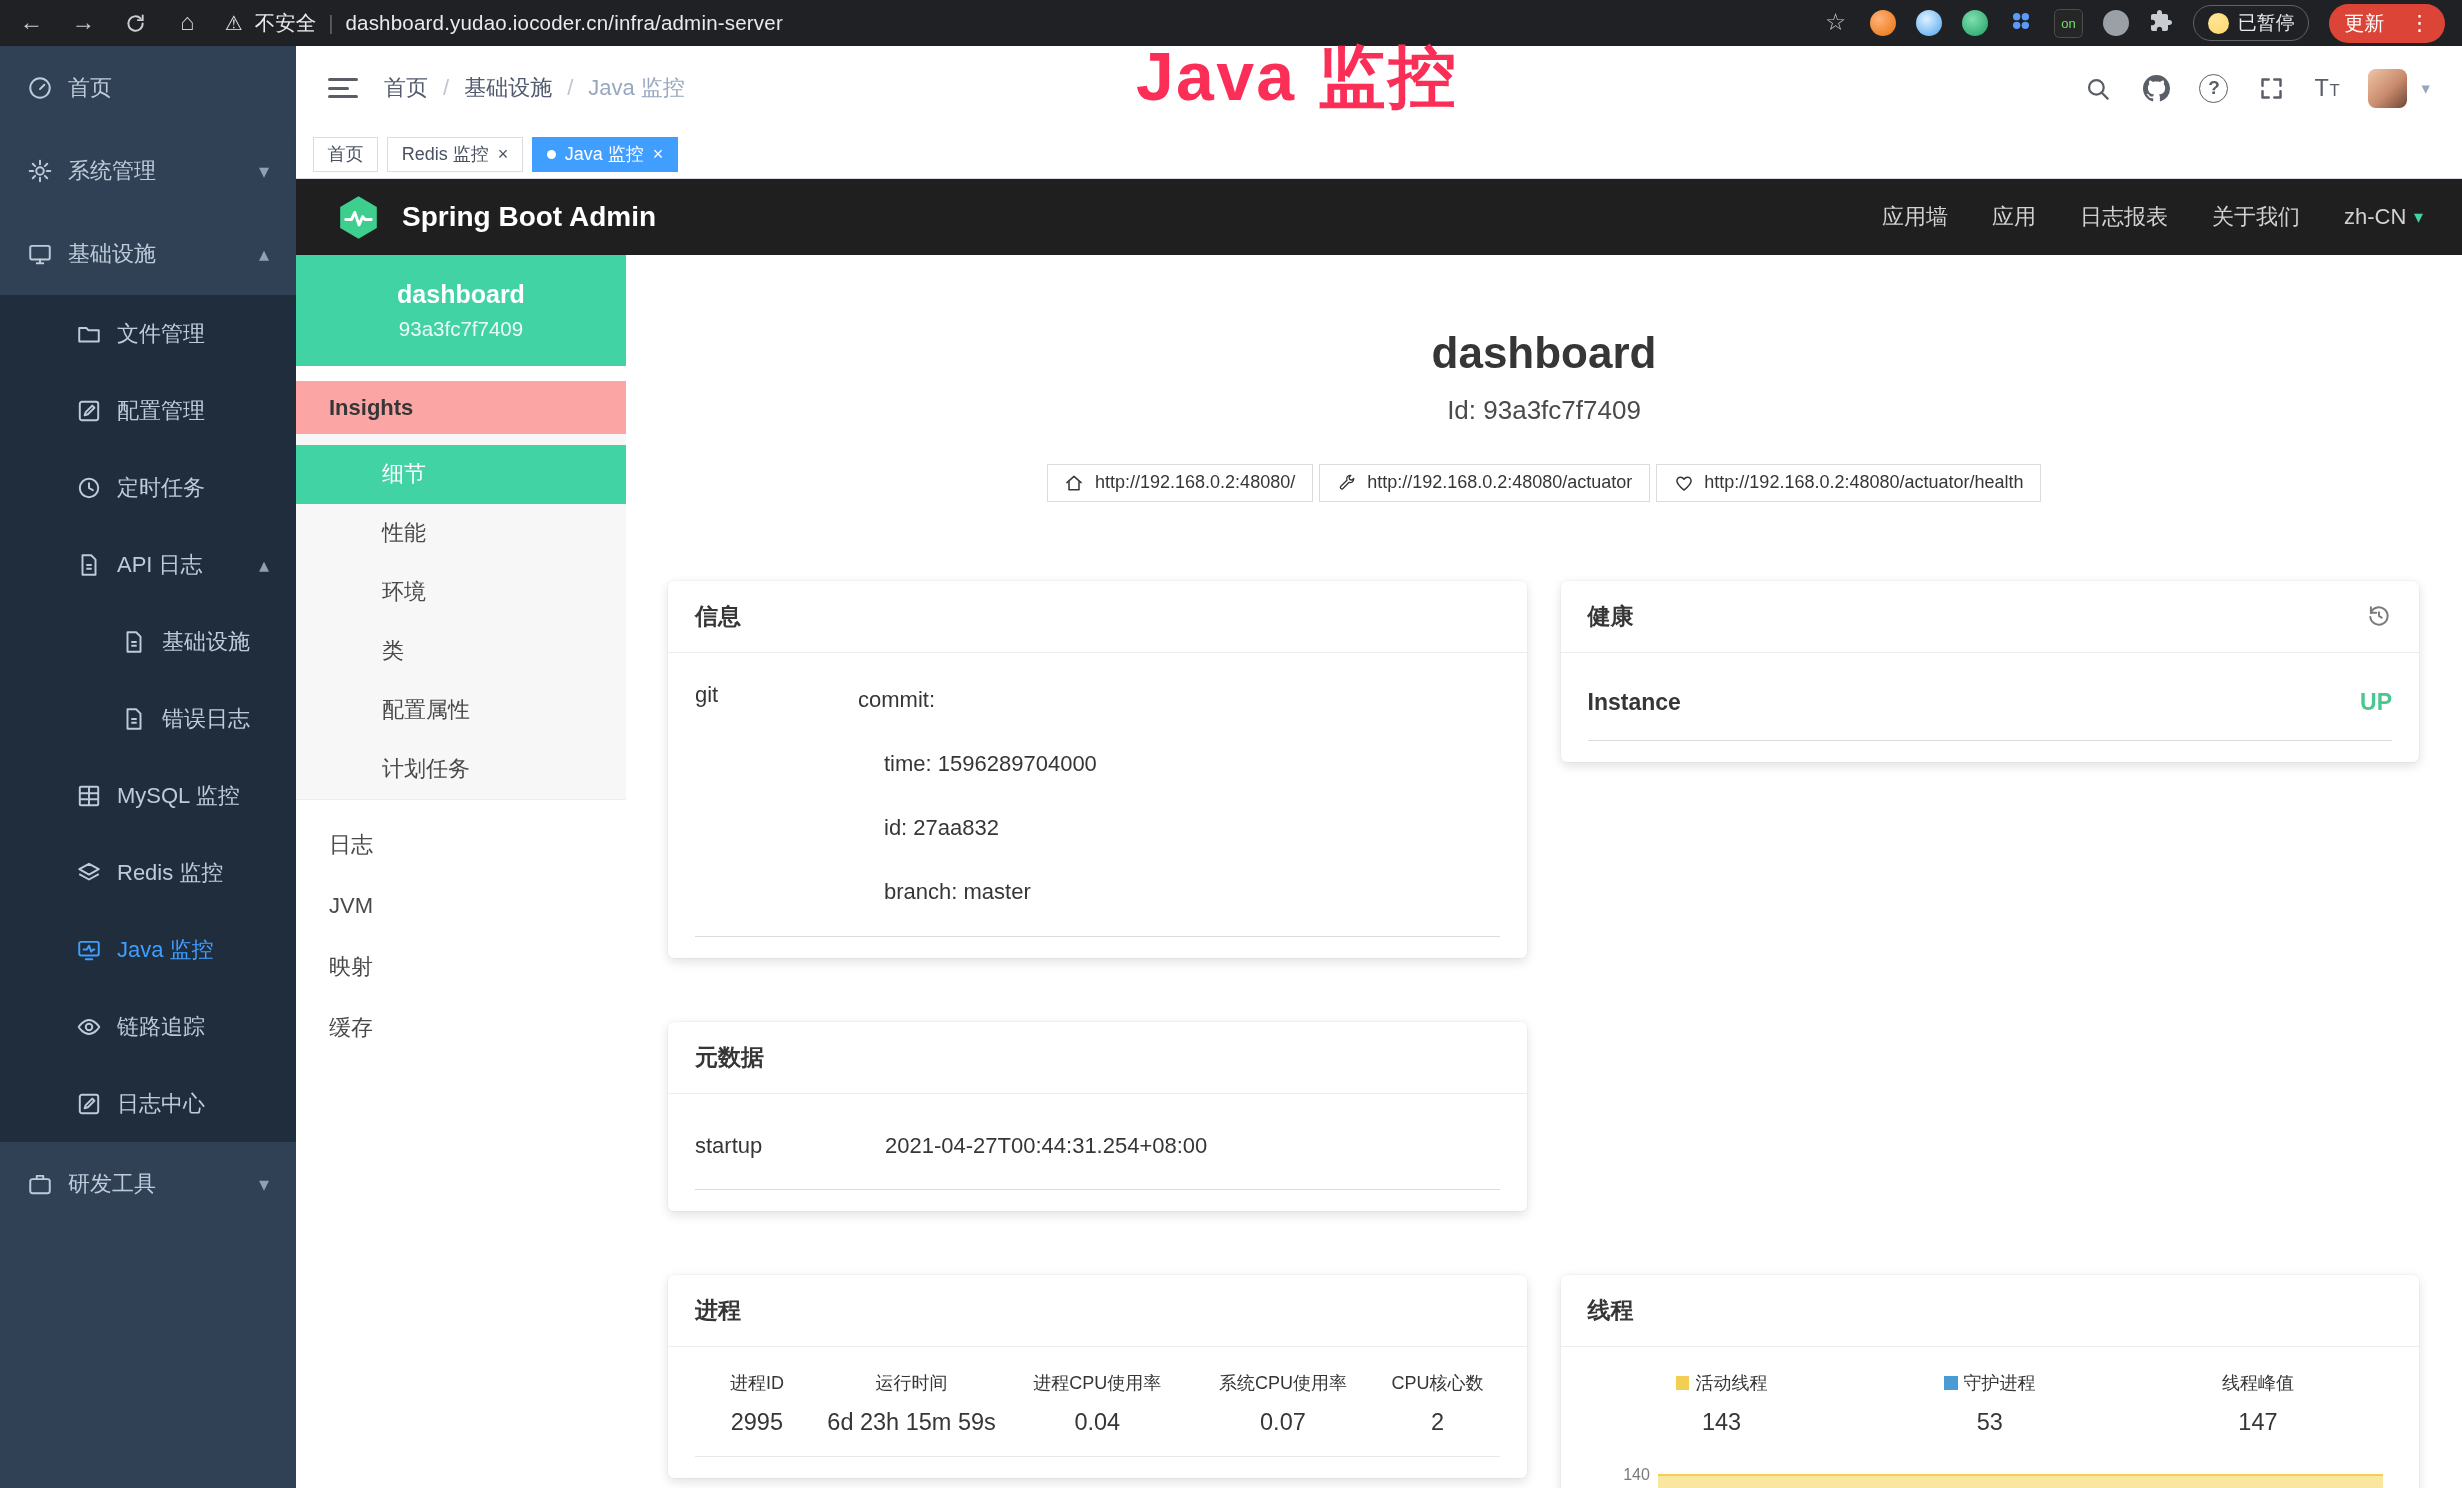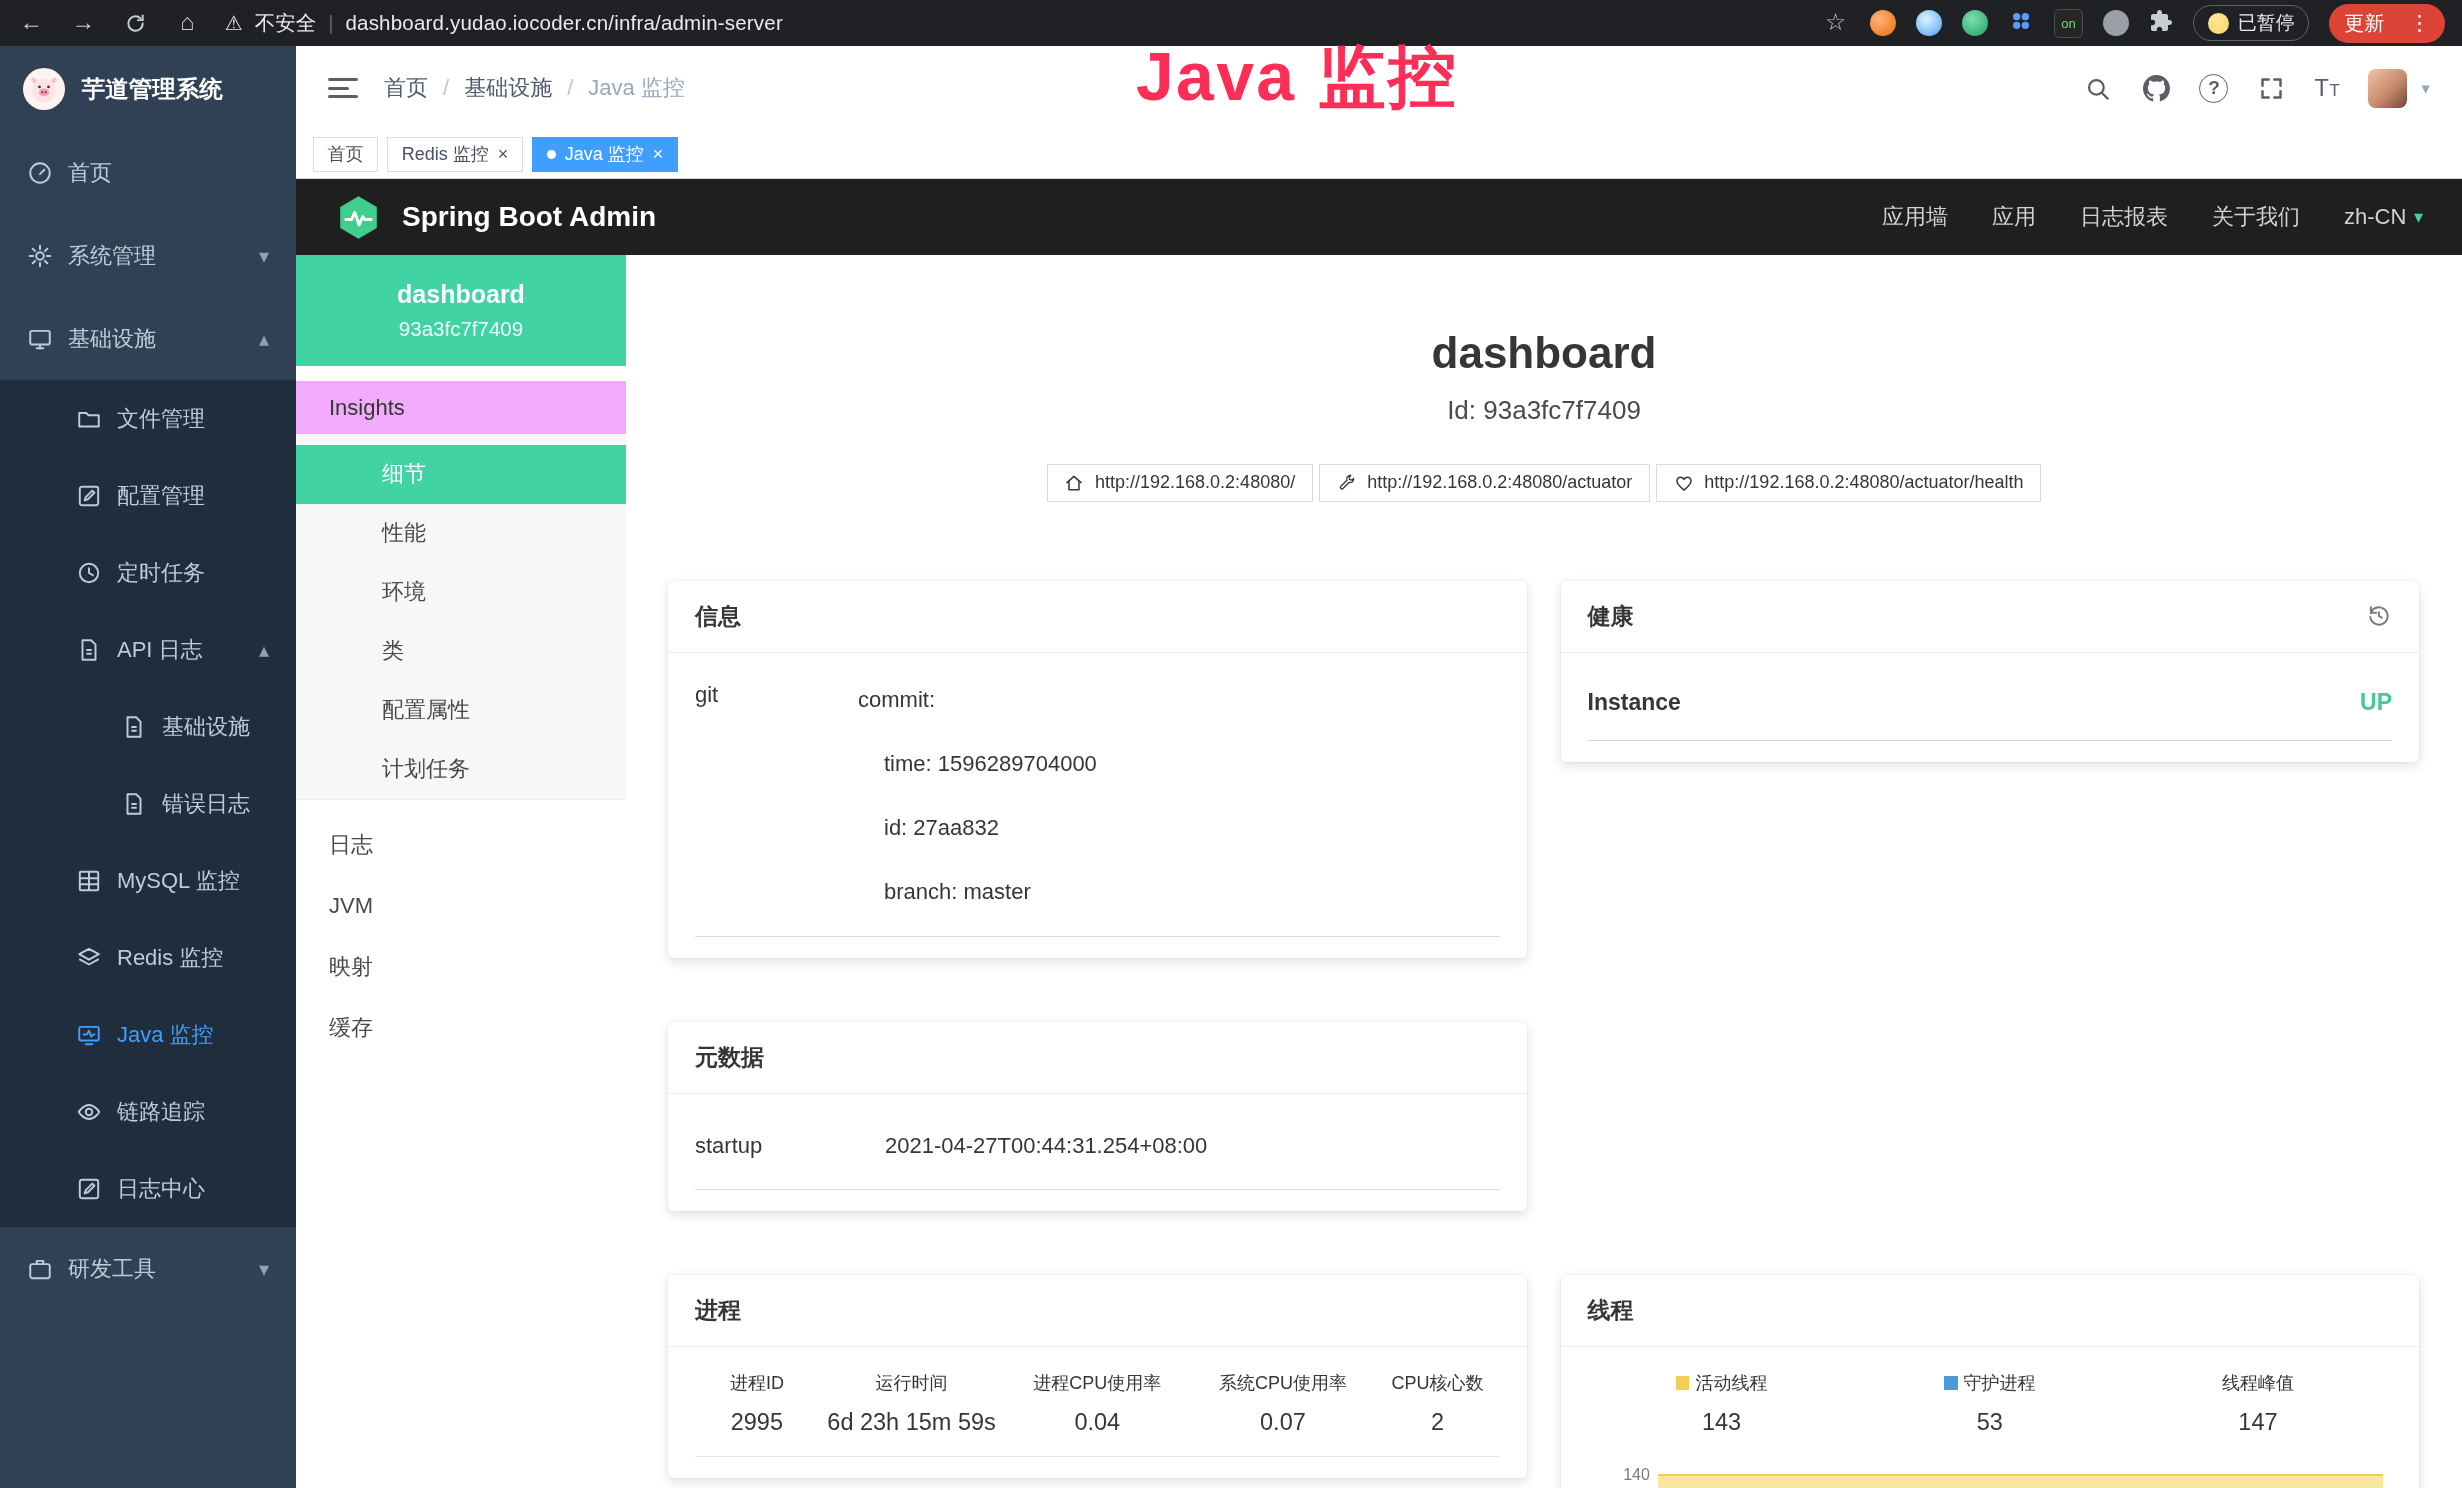--- a/index.html
+++ b/index.html
@@ -91,22 +91,22 @@
   .lchev{color:#42d3a5;font-size:18px;}
 
   
   .sba-side{position:absolute;left:296px;top:255px;width:331px;bottom:0;background:#fff;
             border-right:0.8px solid #ededed;font-size:22px;color:#4a4a4a;}
   .instance{height:111px;background:#42d3a5;color:#fff;display:flex;flex-direction:column;
             align-items:center;justify-content:center;cursor:pointer;}
   .instance .name{font-weight:bold;font-size:25px;}
   .instance .iid{font-size:20.5px;color:rgba(255,255,255,.9);margin-top:7.6px;}
   .sgroup{margin-top:15px;background:#f7f7f7;border-bottom:0.8px solid #eee;}
-  .glabel{height:53px;display:flex;align-items:center;padding:0 33px;font-weight:normal;color:#363636;
-          background:#f0abfc;margin-bottom:10.6px;cursor:pointer;}
+  .glabel{height:53px;display:flex;align-items:center;padding:0 33px;font-weight:bold;color:#363636;
+          background:#fca5a5;margin-bottom:10.6px;cursor:pointer;}
   .sitem{height:59px;display:flex;align-items:center;padding:0 33px;cursor:pointer;}
   .sitem.child{padding-left:86px;background:#f7f7f7;}
   .sitem.child.active{background:#42d3a5;color:#fff;}
   .sitem.root{height:61px;background:#fff;}
   .roots{margin-top:15px;}
 
   
   .sba-main{position:absolute;left:626px;top:255px;right:0;bottom:0;background:#fff;overflow:hidden;}
   .mhead{text-align:center;padding-top:73px;}
   .mtitle{font-size:44px;font-weight:600;color:#363636;}
@@ -207,34 +207,20 @@
         <span>已暂停</span>
       </span>
       <span class="update">
         <span>更新</span>
         <span class="udots">⋮</span>
       </span>
     </div>
   </div>
 
   <aside class="sidebar">
-    <div class="logo">
-      <span class="pig">
-        <svg viewBox="0 0 24 24">
-            <path d="M5 6l3 3M19 6l-3 3" stroke="#f3c6cc" stroke-width="3" stroke-linecap="round"></path>
-            <circle cx="12" cy="13" r="8" fill="#fbe3e6"></circle>
-            <ellipse cx="12" cy="14.2" rx="3.4" ry="2.5" fill="#ec9fab"></ellipse>
-            <circle cx="10.9" cy="14.2" r="0.7" fill="#7a3b44"></circle>
-            <circle cx="13.1" cy="14.2" r="0.7" fill="#7a3b44"></circle>
-            <circle cx="9" cy="10.6" r="0.9" fill="#4a3034"></circle>
-            <circle cx="15" cy="10.6" r="0.9" fill="#4a3034"></circle>
-          </svg>
-      </span>
-      <span>芋道管理系统</span>
-    </div>
     <nav>
       <div class="mi">
         <span class="micon">
             <svg viewBox="0 0 24 24" fill="none" stroke="currentColor" stroke-width="1.8" stroke-linecap="round">
               <circle cx="12" cy="12" r="9"></circle>
               <path d="M12 13l4-4"></path>
             </svg>
           </span>
         <span>首页</span>
       </div>

